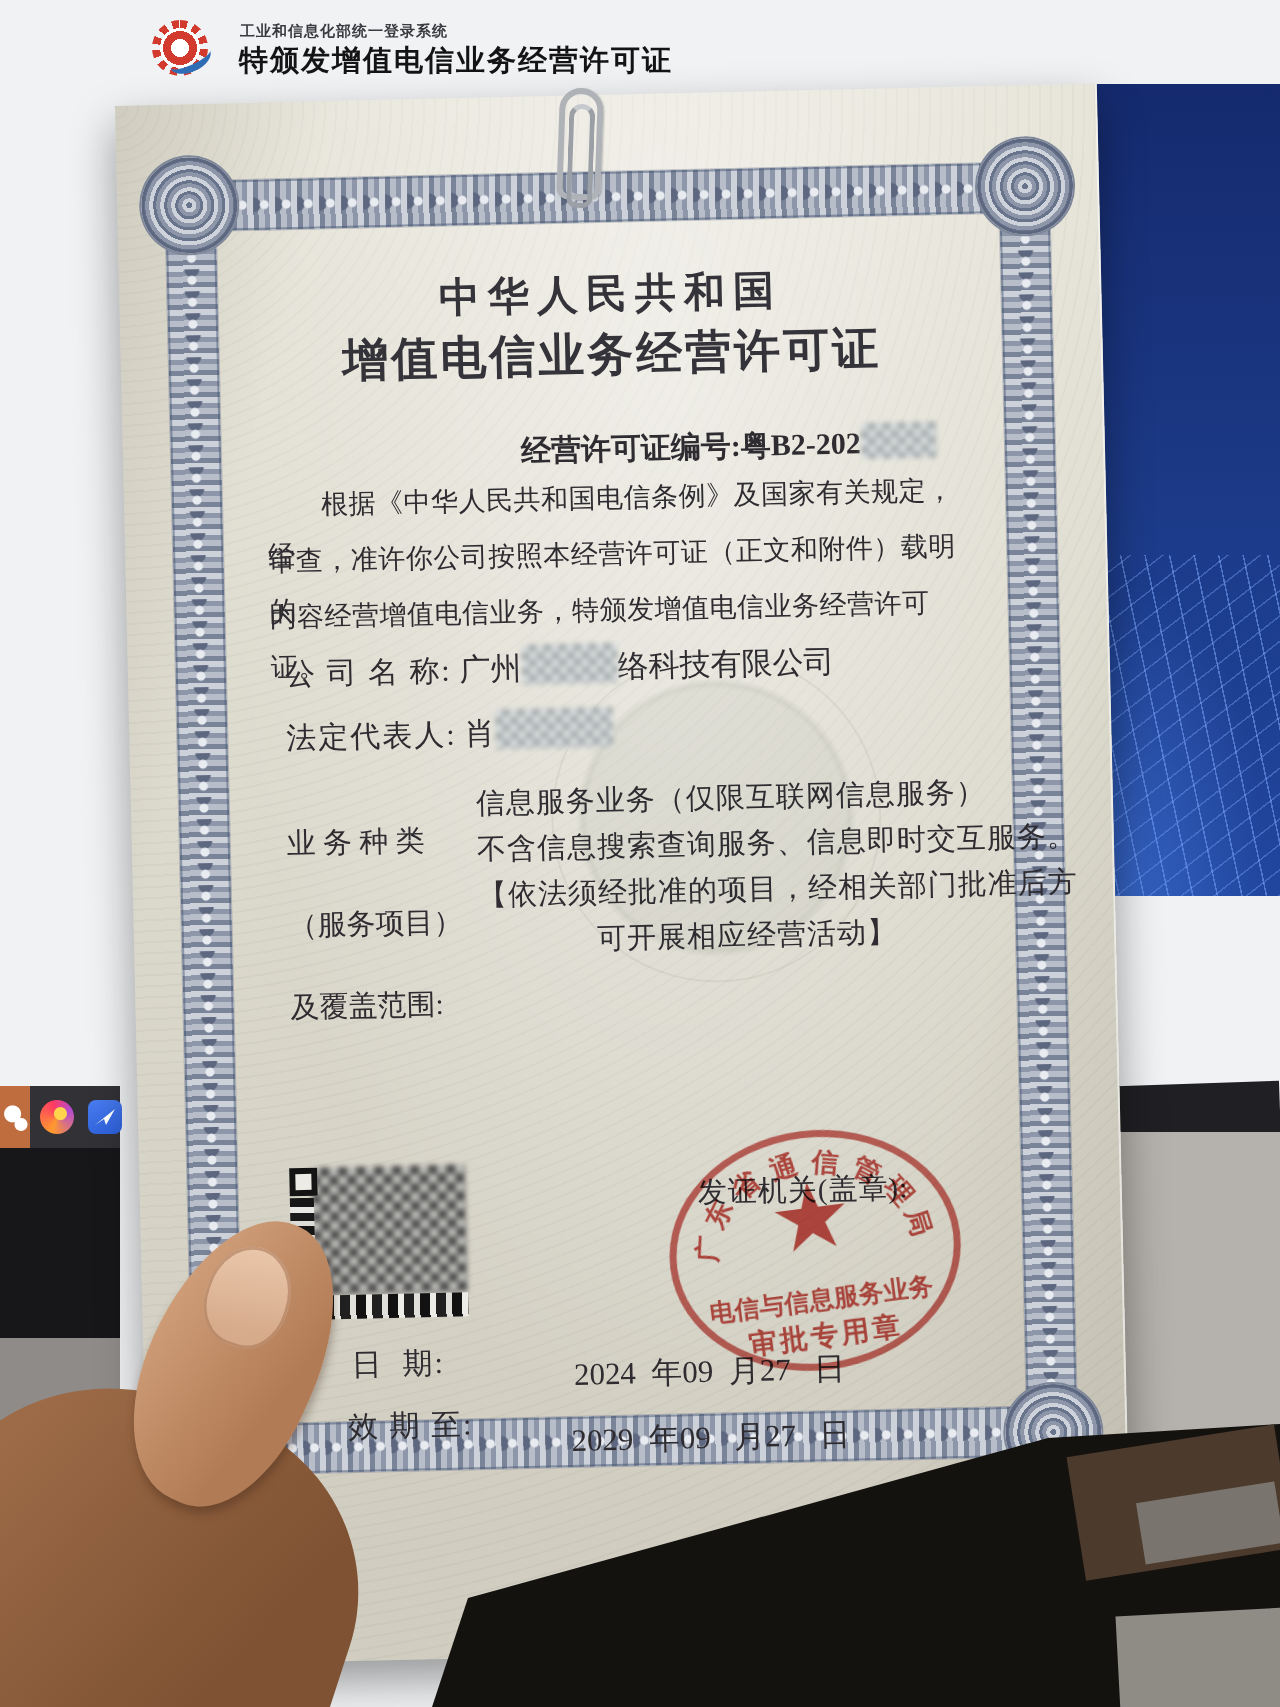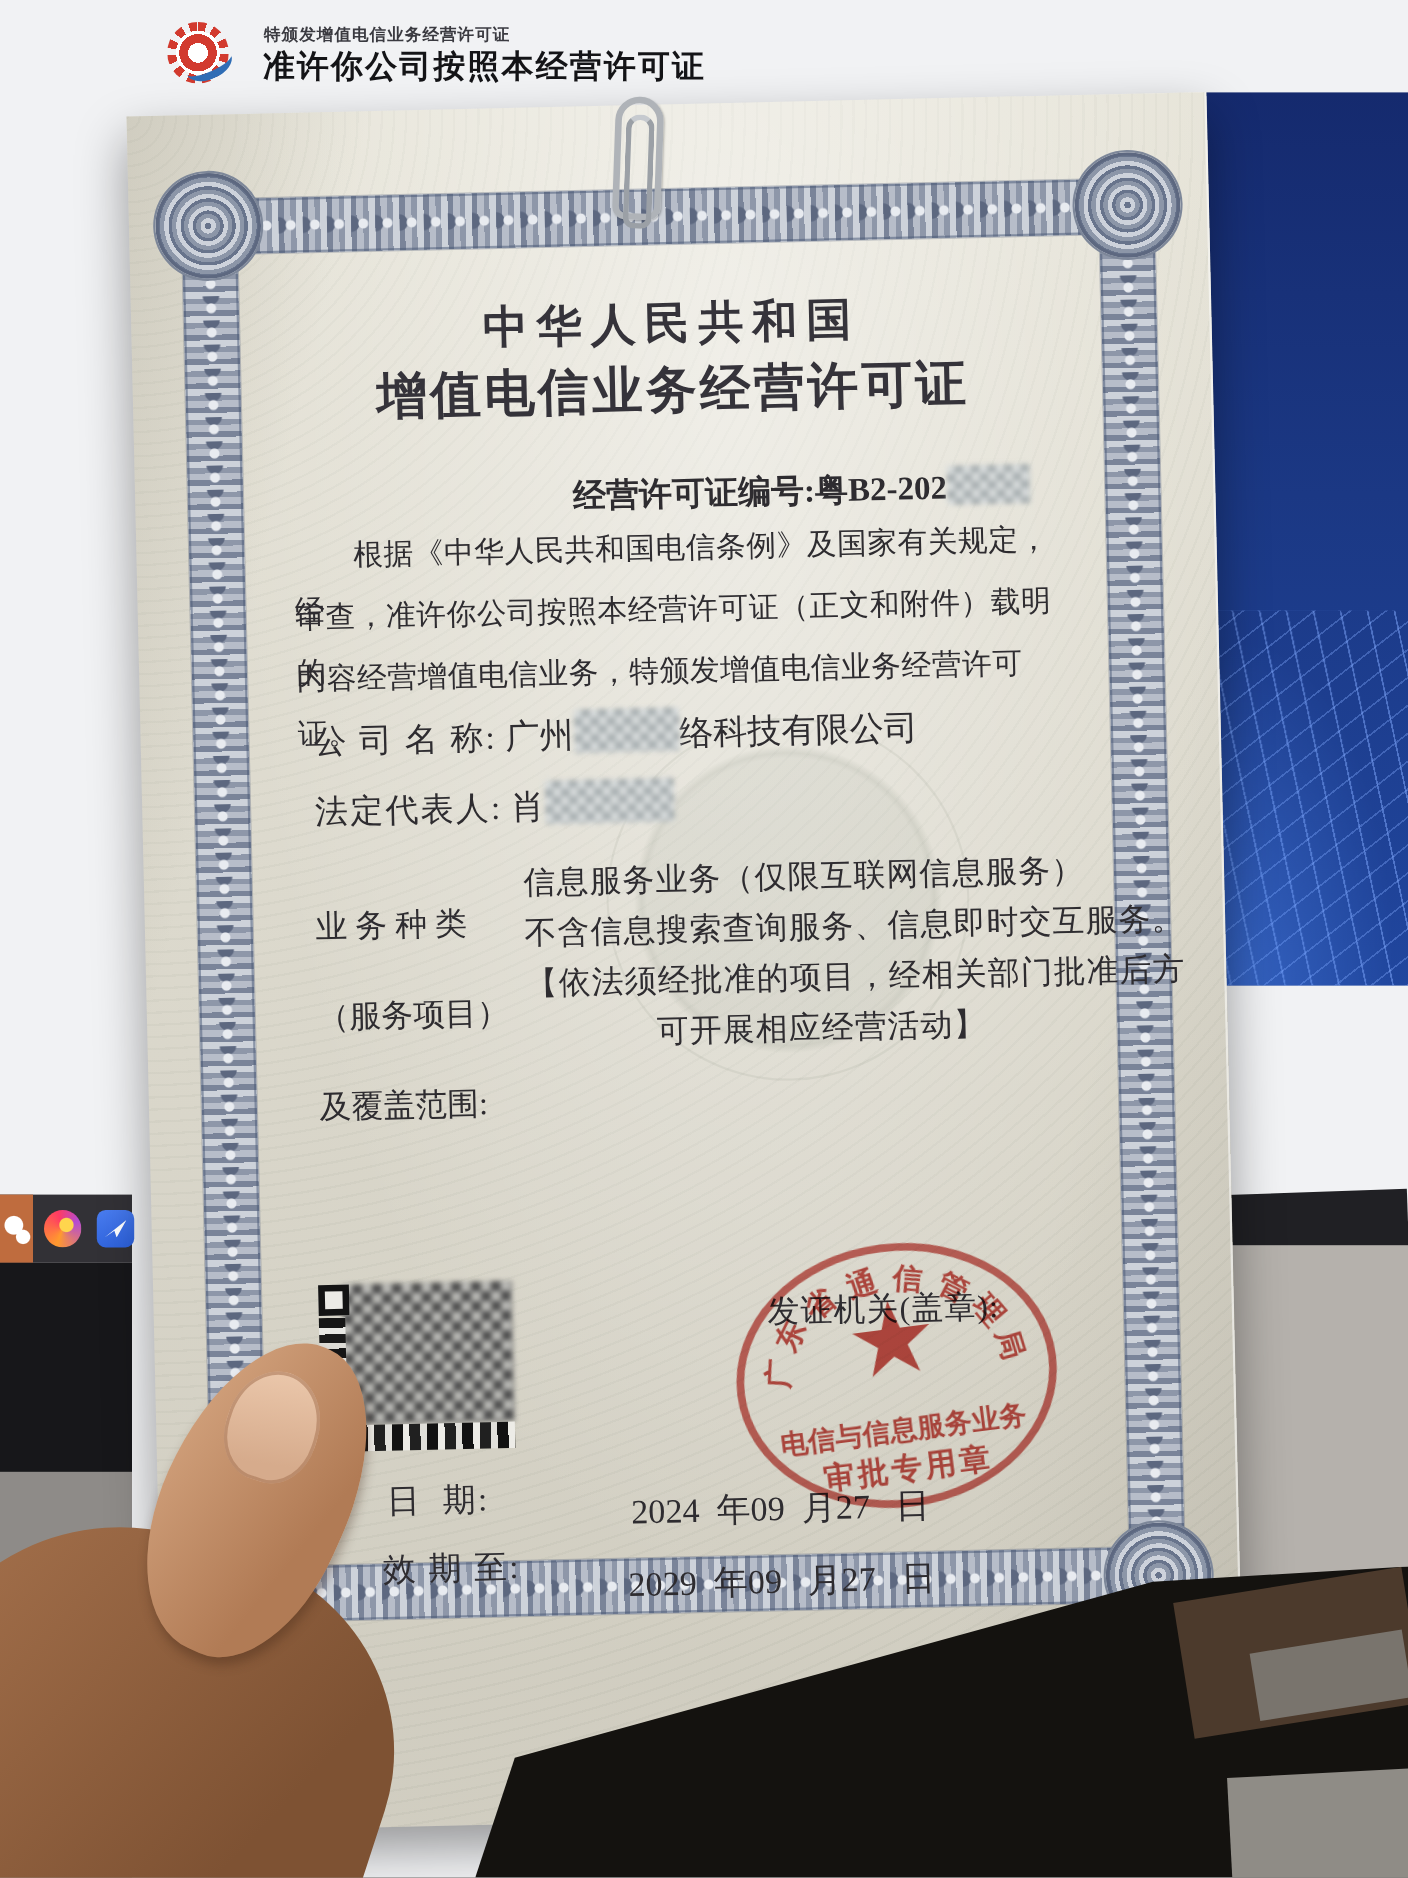--- a/index.html
+++ b/index.html
@@ -152,22 +152,22 @@
     background:linear-gradient(170deg,#ecc9ad,#d6ab8c 80%);transform:rotate(18deg);
     box-shadow:inset 0 0 0 3px rgba(165,115,82,.55);}
 </style>
 </head>
 <body>
 
 <div class="abs logo">
   <div class="gear"></div>
   <div class="swoosh"></div>
 </div>
-<div class="abs web-header-small">特颁发增值电信业务经营许可证</div>
-<div class="abs web-header-big">准许你公司按照本经营许可证</div>
+<div class="abs web-header-small">工业和信息化部统一登录系统</div>
+<div class="abs web-header-big">特颁发增值电信业务经营许可证</div>
 
 <div class="abs banner">
   <div class="grid"></div>
 </div>
 
 <div class="abs taskbar">
   <div class="tile-orange"></div>
   <div class="ff"></div>
   <div class="bird">
       <div class="b"></div>

